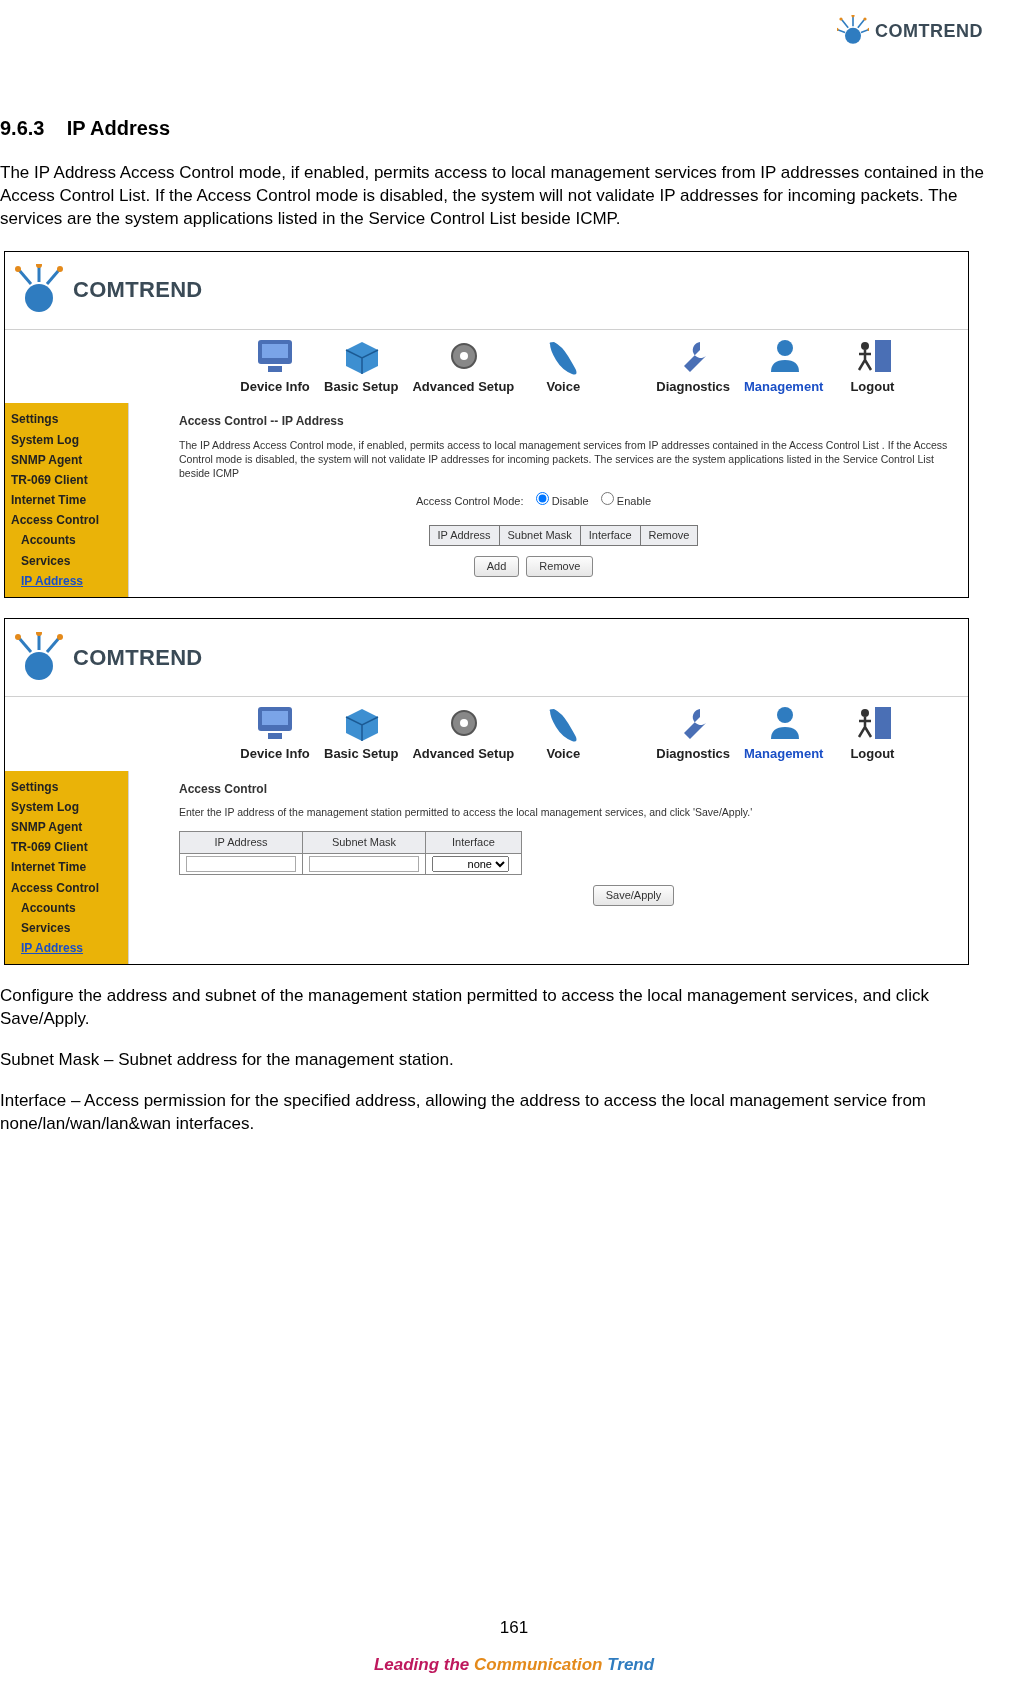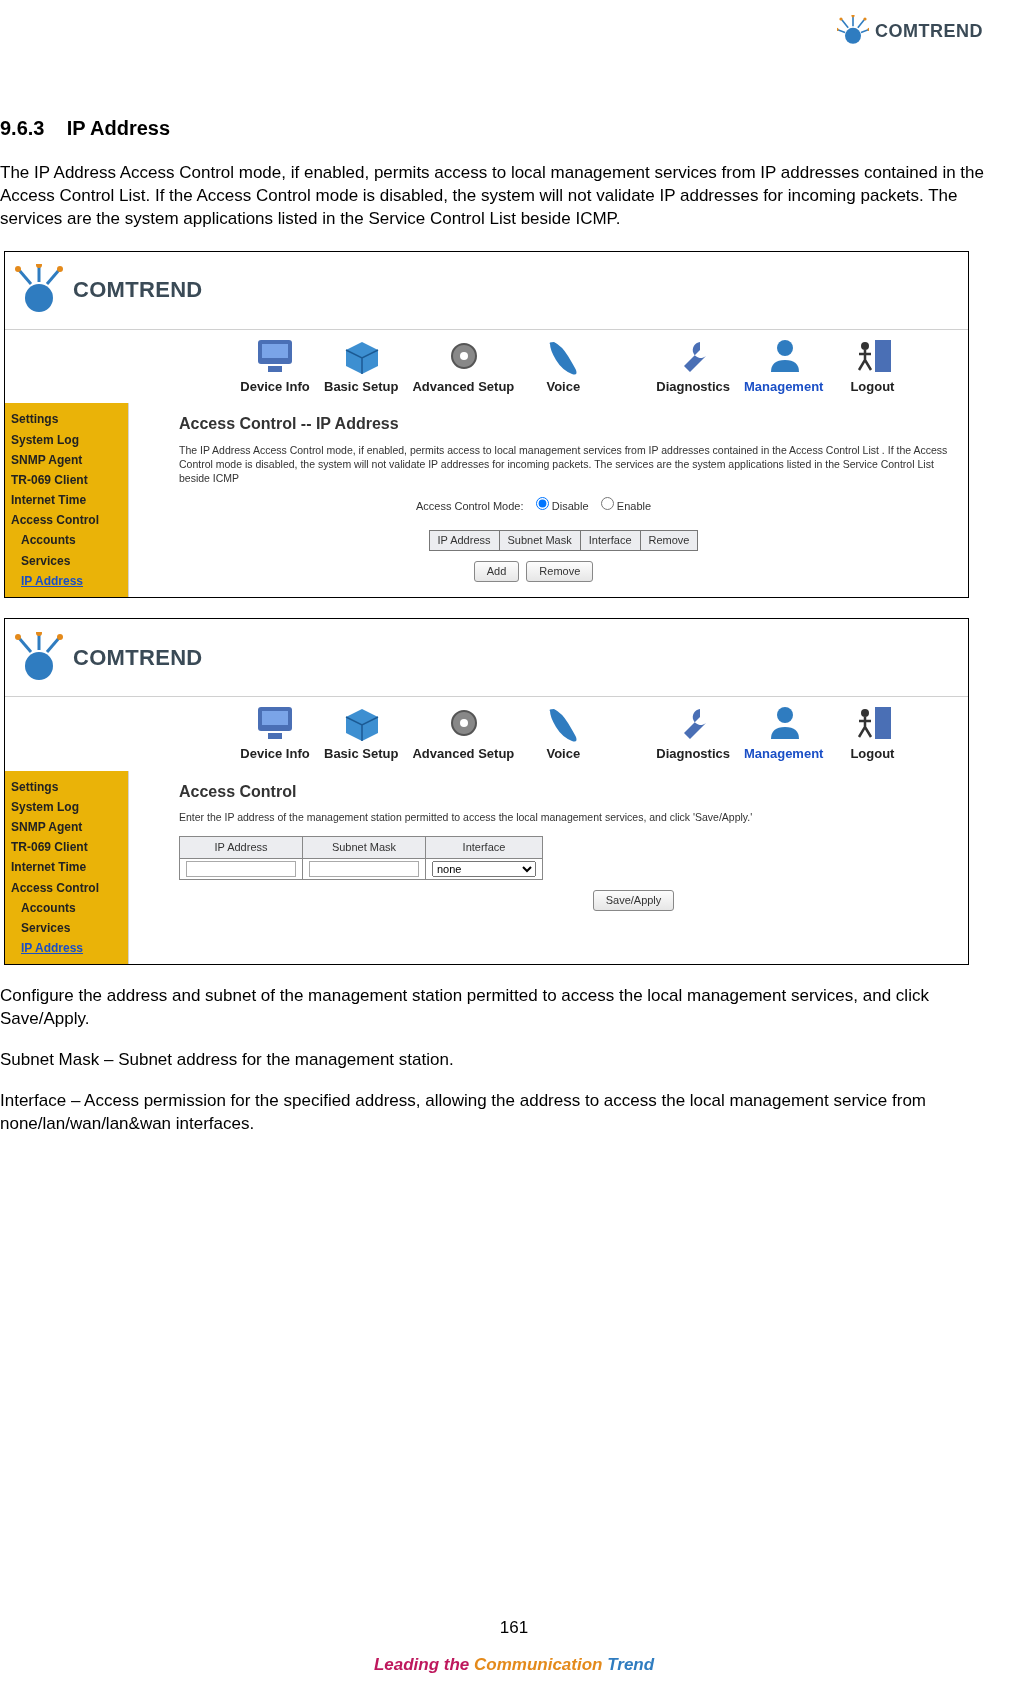--- a/index.html
+++ b/index.html
@@ -93,21 +93,21 @@
     }
     .scr-sidebar .sb-item { padding: 2px 0; }
     .scr-sidebar .sb-sub { padding-left: 10px; }
     .scr-sidebar .sb-active { color: #1a4fc6; text-decoration: underline; }
     .scr-main {
       flex: 1;
       padding: 10px 20px 14px 50px;
       font-size: 11px;
       color: #333;
     }
-    .scr-main h4 { font-size: 16px; font-weight: bold; margin-bottom: 8px; }
+    .scr-main h4 { font-size: 12px; font-weight: bold; margin-bottom: 8px; }
     .scr-main .desc { font-size: 10.5px; margin-bottom: 12px; line-height: 1.35; }
     .radio-row {
       text-align: center;
       font-size: 11px;
       margin: 8px 0 16px -60px;
     }
     .mini-table {
       border-collapse: collapse;
       margin: 0 auto 10px auto;
       font-size: 11px;
@@ -145,21 +145,22 @@
       padding: 2px 6px;
     }
     .entry-table input[type="text"] {
       width: 110px;
       font-size: 11px;
       border: 1px solid #aaa;
       padding: 1px;
     }
     .entry-table select {
       font-size: 11px;
-      width: 104px;
+      width: 77px;
+      text-align: right;
     }
     .page-num {
       position: absolute;
       bottom: 52px;
       left: 0; right: 0;
       text-align: center;
       font-size: 17px;
     }
     .footer-tagline {
       position: absolute;

